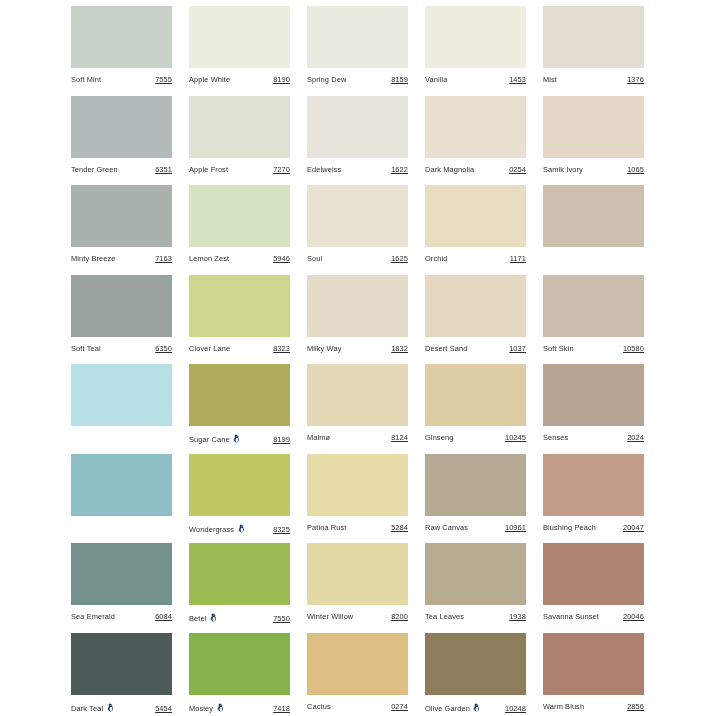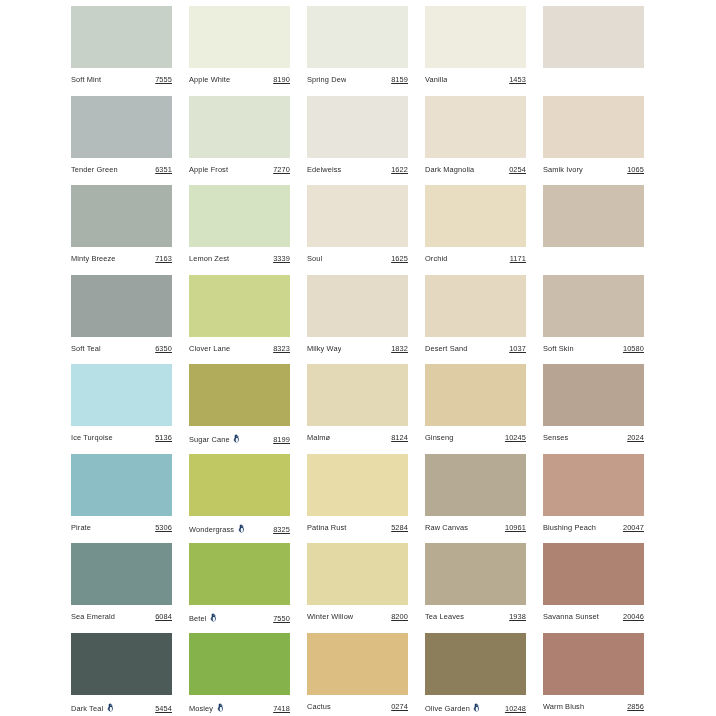--- a/index.html
+++ b/index.html
@@ -98,20 +98,25 @@
     <div class="swatch-cell">
       <div class="swatch-chip" style="background: rgb(239, 236, 224);"></div>
       <div class="swatch-label">
         <span class="swatch-name">Vanilla</span>
         <span class="swatch-spacer"></span>
         <span class="swatch-code">1453</span>
       </div>
     </div>
     <div class="swatch-cell">
       <div class="swatch-chip" style="background: rgb(226, 220, 210);"></div>
+      <div class="swatch-label">
+        <span class="swatch-name">Mist</span>
+        <span class="swatch-spacer"></span>
+        <span class="swatch-code">1376</span>
+      </div>
     </div>
     <div class="swatch-cell">
       <div class="swatch-chip" style="background: rgb(179, 188, 187);"></div>
       <div class="swatch-label">
         <span class="swatch-name">Tender Green</span>
         <span class="swatch-spacer"></span>
         <span class="swatch-code">6351</span>
       </div>
     </div>
     <div class="swatch-cell">
@@ -152,21 +157,21 @@
         <span class="swatch-name">Minty Breeze</span>
         <span class="swatch-spacer"></span>
         <span class="swatch-code">7163</span>
       </div>
     </div>
     <div class="swatch-cell">
       <div class="swatch-chip" style="background: rgb(213, 227, 195);"></div>
       <div class="swatch-label">
         <span class="swatch-name">Lemon Zest</span>
         <span class="swatch-spacer"></span>
-        <span class="swatch-code">3339</span>
+        <span class="swatch-code">5946</span>
       </div>
     </div>
     <div class="swatch-cell">
       <div class="swatch-chip" style="background: rgb(233, 226, 211);"></div>
       <div class="swatch-label">
         <span class="swatch-name">Soul</span>
         <span class="swatch-spacer"></span>
         <span class="swatch-code">1625</span>
       </div>
     </div>
@@ -216,25 +221,20 @@
     <div class="swatch-cell">
       <div class="swatch-chip" style="background: rgb(202, 189, 172);"></div>
       <div class="swatch-label">
         <span class="swatch-name">Soft Skin</span>
         <span class="swatch-spacer"></span>
         <span class="swatch-code">10580</span>
       </div>
     </div>
     <div class="swatch-cell">
       <div class="swatch-chip" style="background: rgb(182, 223, 230);"></div>
-      <div class="swatch-label">
-        <span class="swatch-name">Ice Turqoise</span>
-        <span class="swatch-spacer"></span>
-        <span class="swatch-code">5136</span>
-      </div>
     </div>
     <div class="swatch-cell">
       <div class="swatch-chip" style="background: rgb(177, 172, 92);"></div>
       <div class="swatch-label">
         <span class="swatch-name">Sugar Cane</span>
         <span class="swatch-icon">
           <svg viewBox="0 0 10 10" width="9" height="9" aria-hidden="true">
             <ellipse cx="5" cy="6.1" rx="2.5" ry="3.3" fill="#1b3a66"></ellipse>
             <ellipse cx="5.4" cy="6.6" rx="1.35" ry="2.5" fill="#f4f7fb"></ellipse>
             <circle cx="4.6" cy="2.2" r="1.75" fill="#1b3a66"></circle>
@@ -266,25 +266,20 @@
     <div class="swatch-cell">
       <div class="swatch-chip" style="background: rgb(183, 164, 147);"></div>
       <div class="swatch-label">
         <span class="swatch-name">Senses</span>
         <span class="swatch-spacer"></span>
         <span class="swatch-code">2024</span>
       </div>
     </div>
     <div class="swatch-cell">
       <div class="swatch-chip" style="background: rgb(140, 190, 197);"></div>
-      <div class="swatch-label">
-        <span class="swatch-name">Pirate</span>
-        <span class="swatch-spacer"></span>
-        <span class="swatch-code">5306</span>
-      </div>
     </div>
     <div class="swatch-cell">
       <div class="swatch-chip" style="background: rgb(191, 200, 98);"></div>
       <div class="swatch-label">
         <span class="swatch-name">Wondergrass</span>
         <span class="swatch-icon">
           <svg viewBox="0 0 10 10" width="9" height="9" aria-hidden="true">
             <ellipse cx="5" cy="6.1" rx="2.5" ry="3.3" fill="#1b3a66"></ellipse>
             <ellipse cx="5.4" cy="6.6" rx="1.35" ry="2.5" fill="#f4f7fb"></ellipse>
             <circle cx="4.6" cy="2.2" r="1.75" fill="#1b3a66"></circle>

